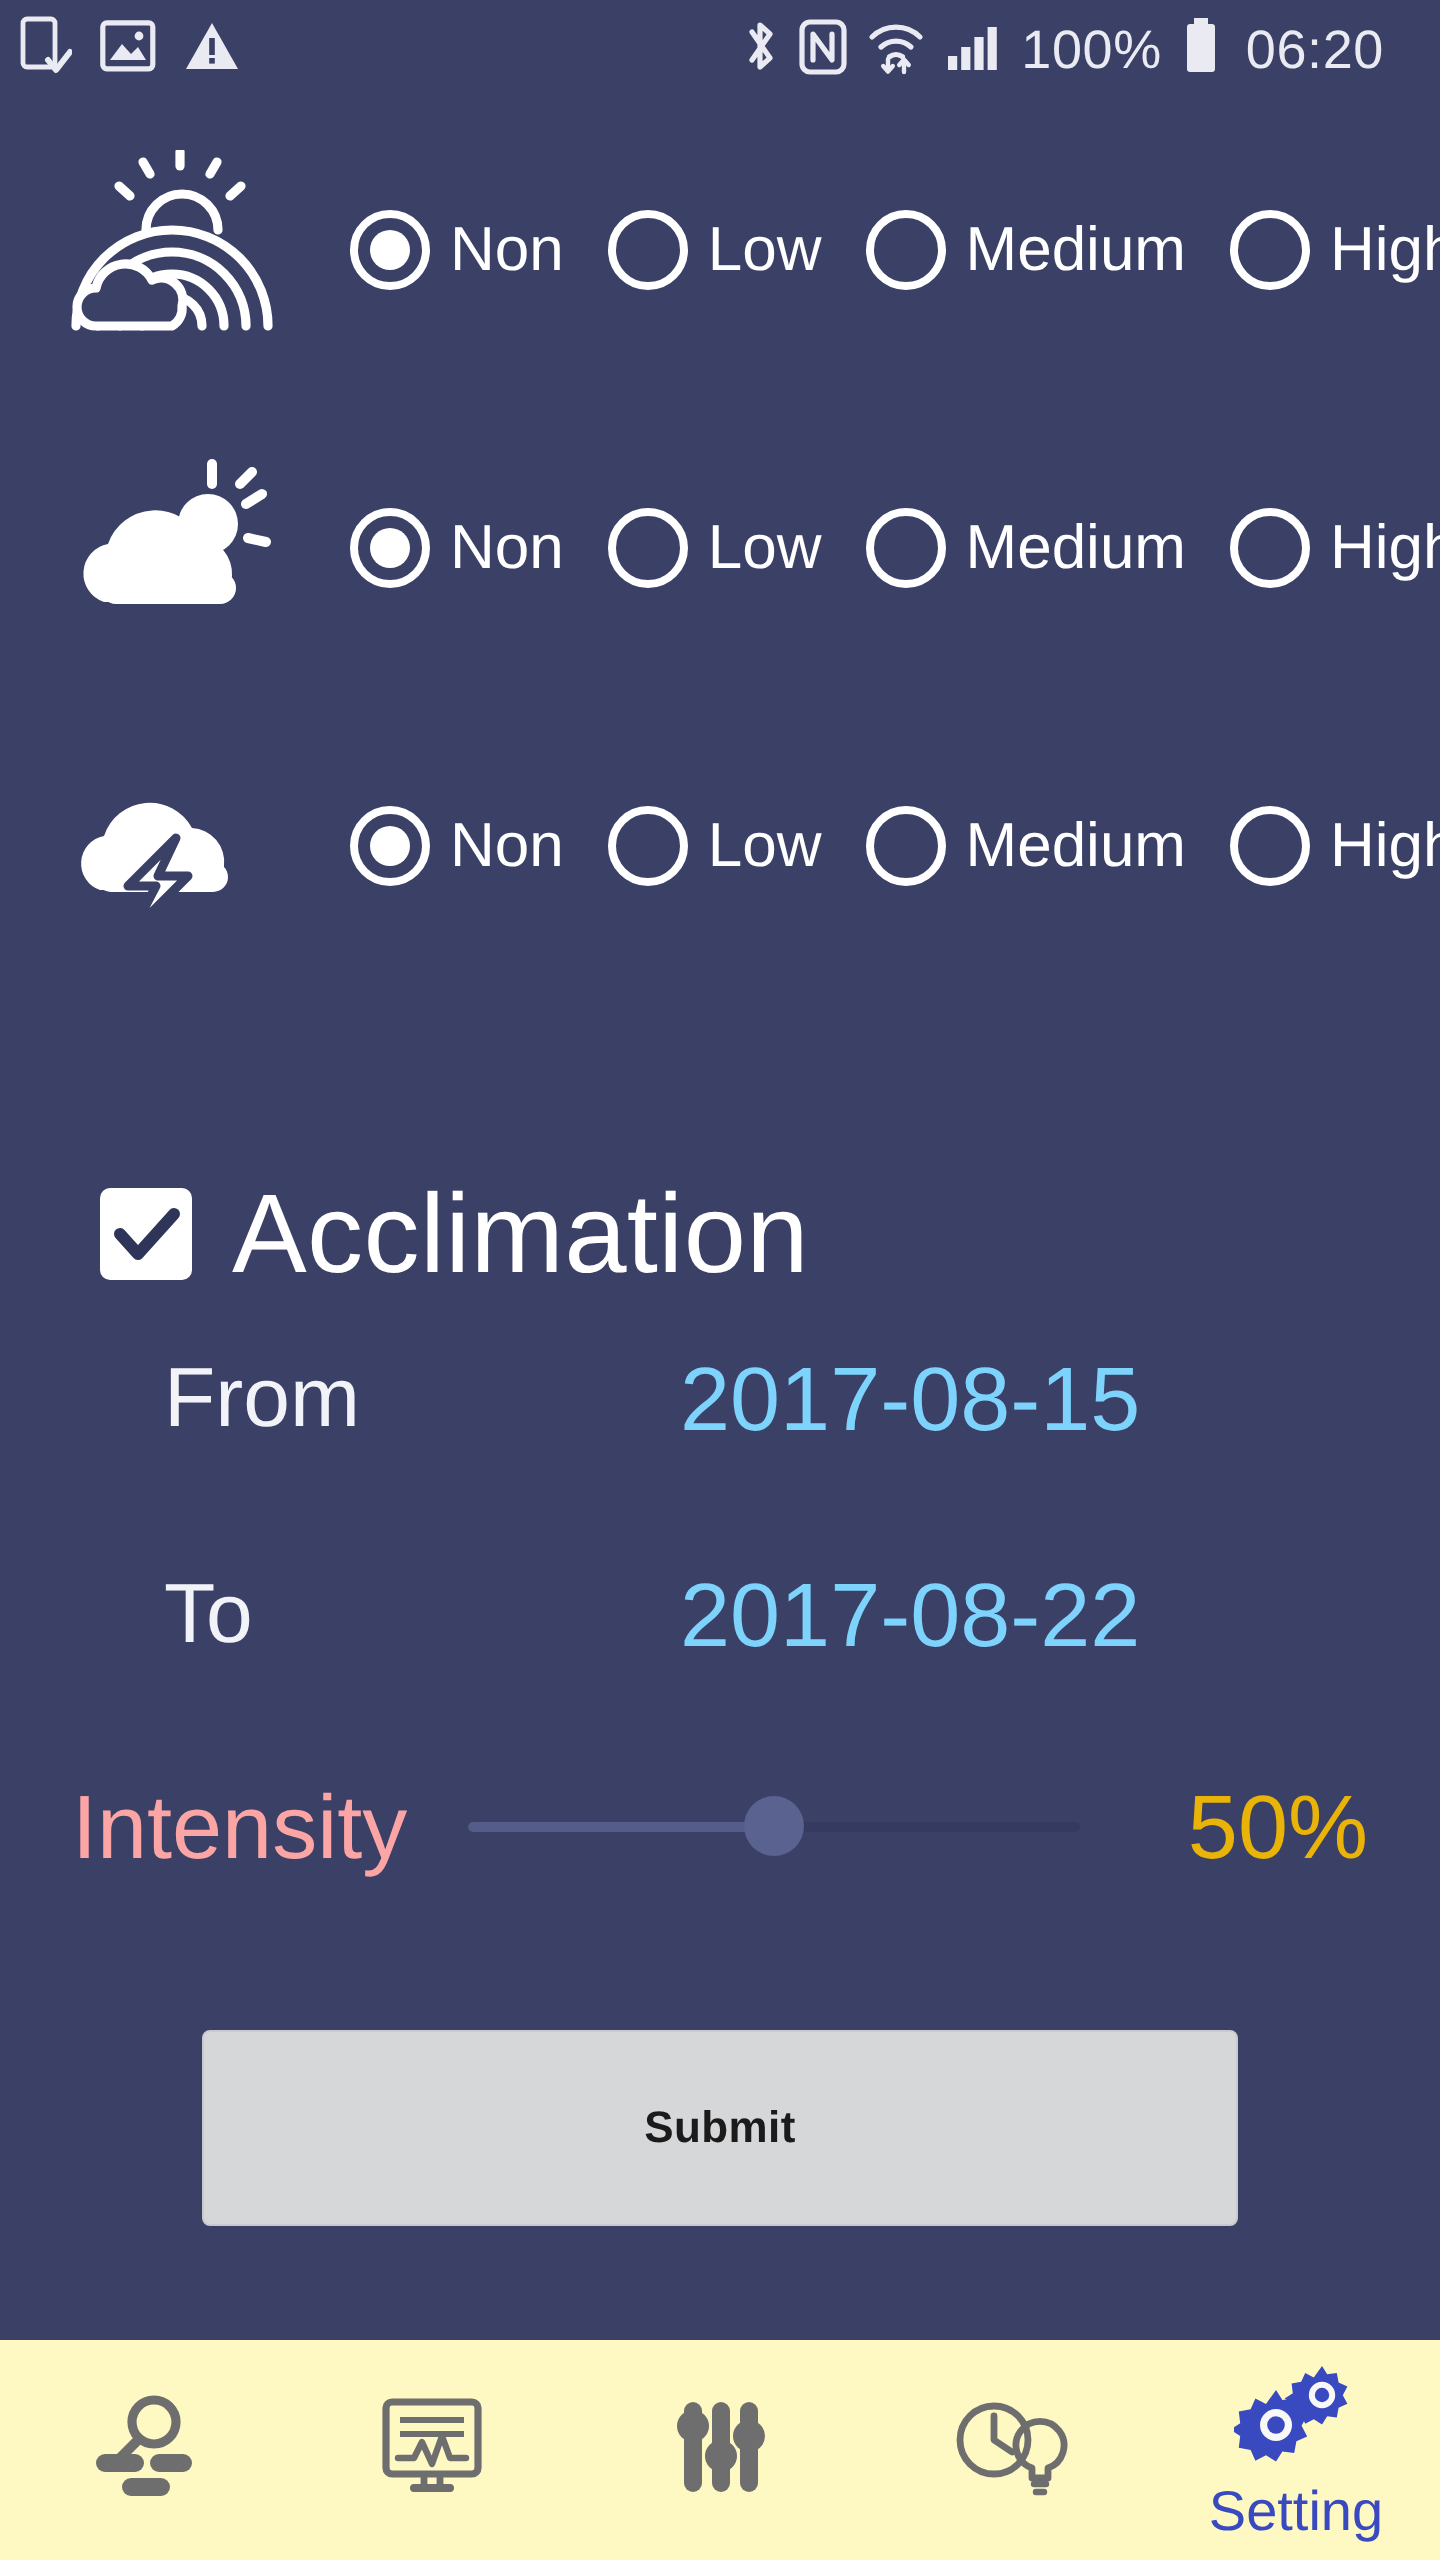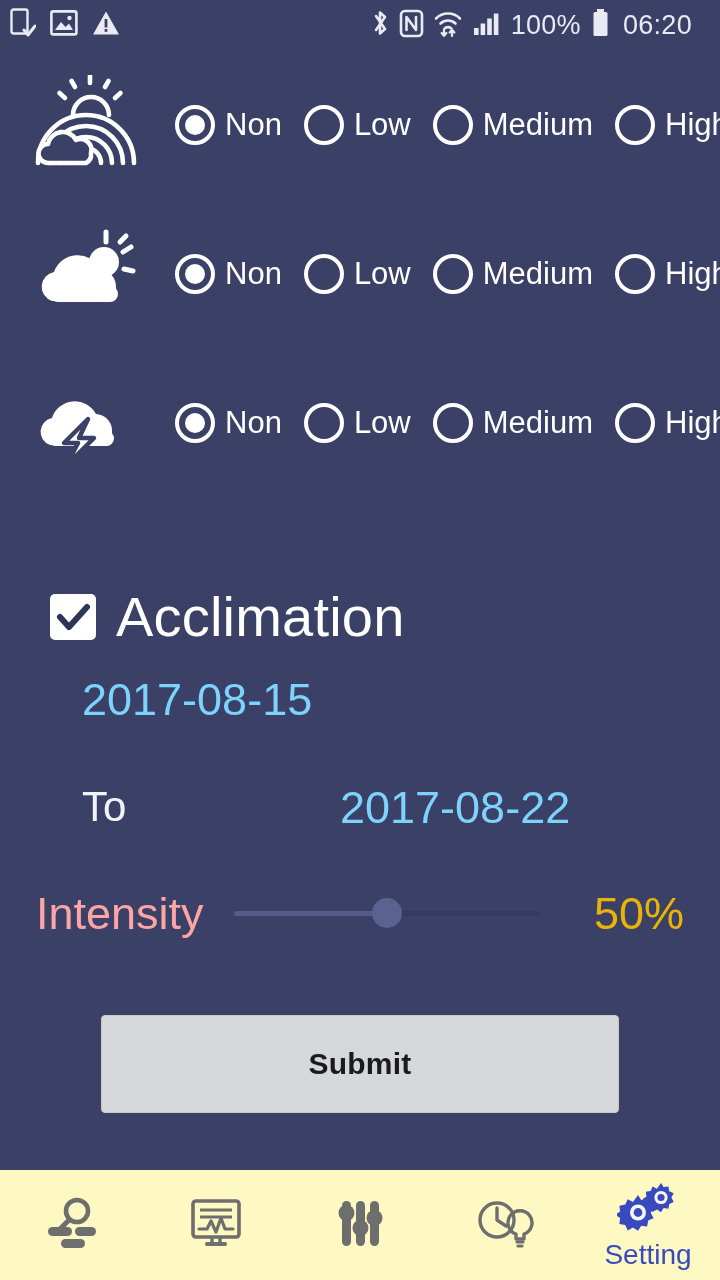--- a/index.html
+++ b/index.html
@@ -207,21 +207,21 @@
     justify-content: center;
     margin-top: 52px;
   }
   #submit-button {
     width: 518px;
     height: 98px;
     background: #d6d7d9;
     border: 1px solid #c9cacc;
     border-radius: 4px;
     color: #1b1b1b;
-    font-size: 30px;
+    font-size: 22px;
     font-family: "Liberation Sans", sans-serif;
     font-weight: bold;
     cursor: pointer;
     letter-spacing: 0.2px;
   }
 
   
   #bottom-nav {
     position: absolute;
     left: 0;
@@ -419,20 +419,21 @@
   <div id="acclimation-row">
     <span id="acclimation-checkbox">
       <svg width="46" height="46" viewBox="0 0 46 46">
         <path d="M10 23 L19 33 L37 13" fill="none" stroke="#2f3558" stroke-width="6" stroke-linecap="round" stroke-linejoin="round"></path>
       </svg>
     </span>
     <span id="acclimation-label">Acclimation</span>
   </div>
 
   <div class="date-row">
+    <span class="date-key">From</span>
     <span class="date-val">2017-08-15</span>
   </div>
 
   <div class="date-row">
     <span class="date-key">To</span>
     <span class="date-val">2017-08-22</span>
   </div>
 
   <div id="intensity-row">
     <span id="intensity-label">Intensity</span>

